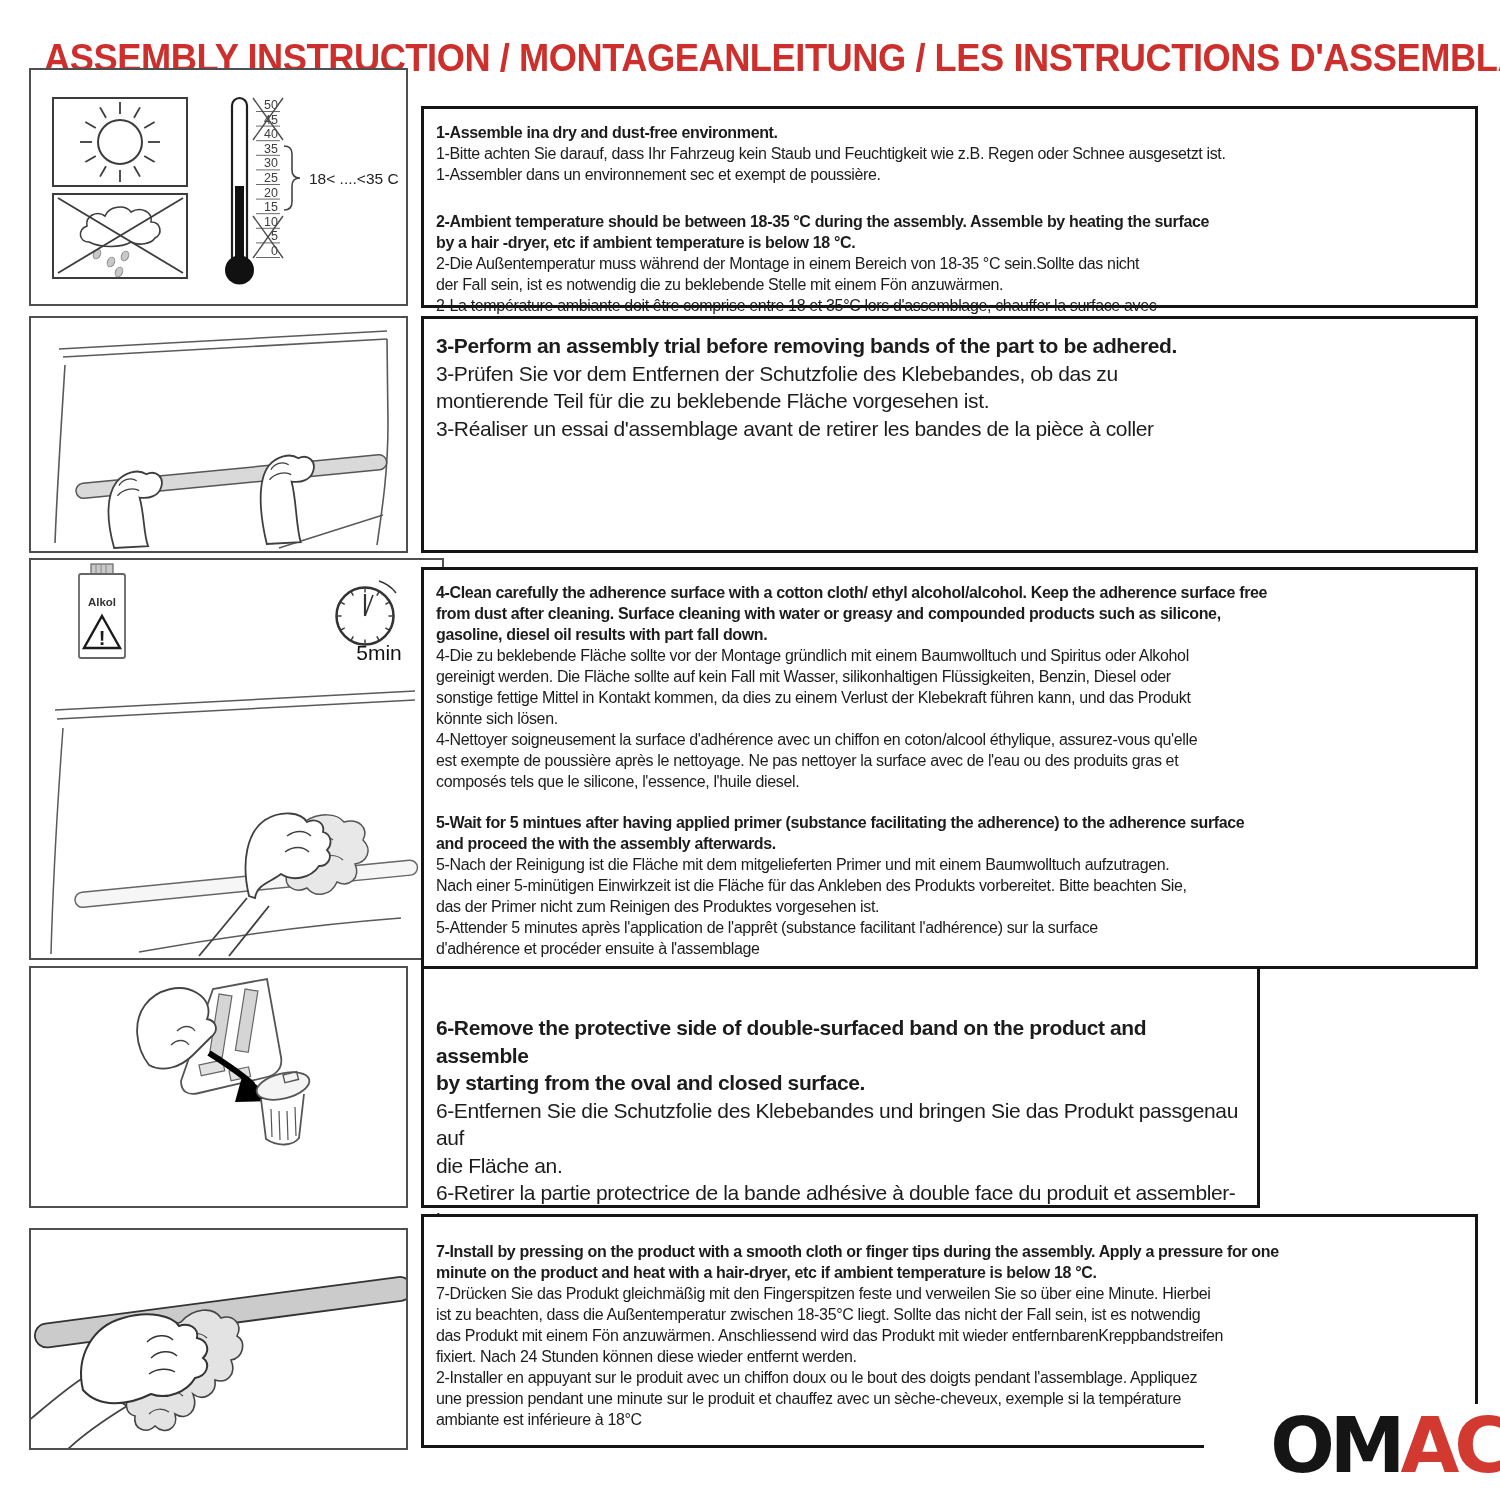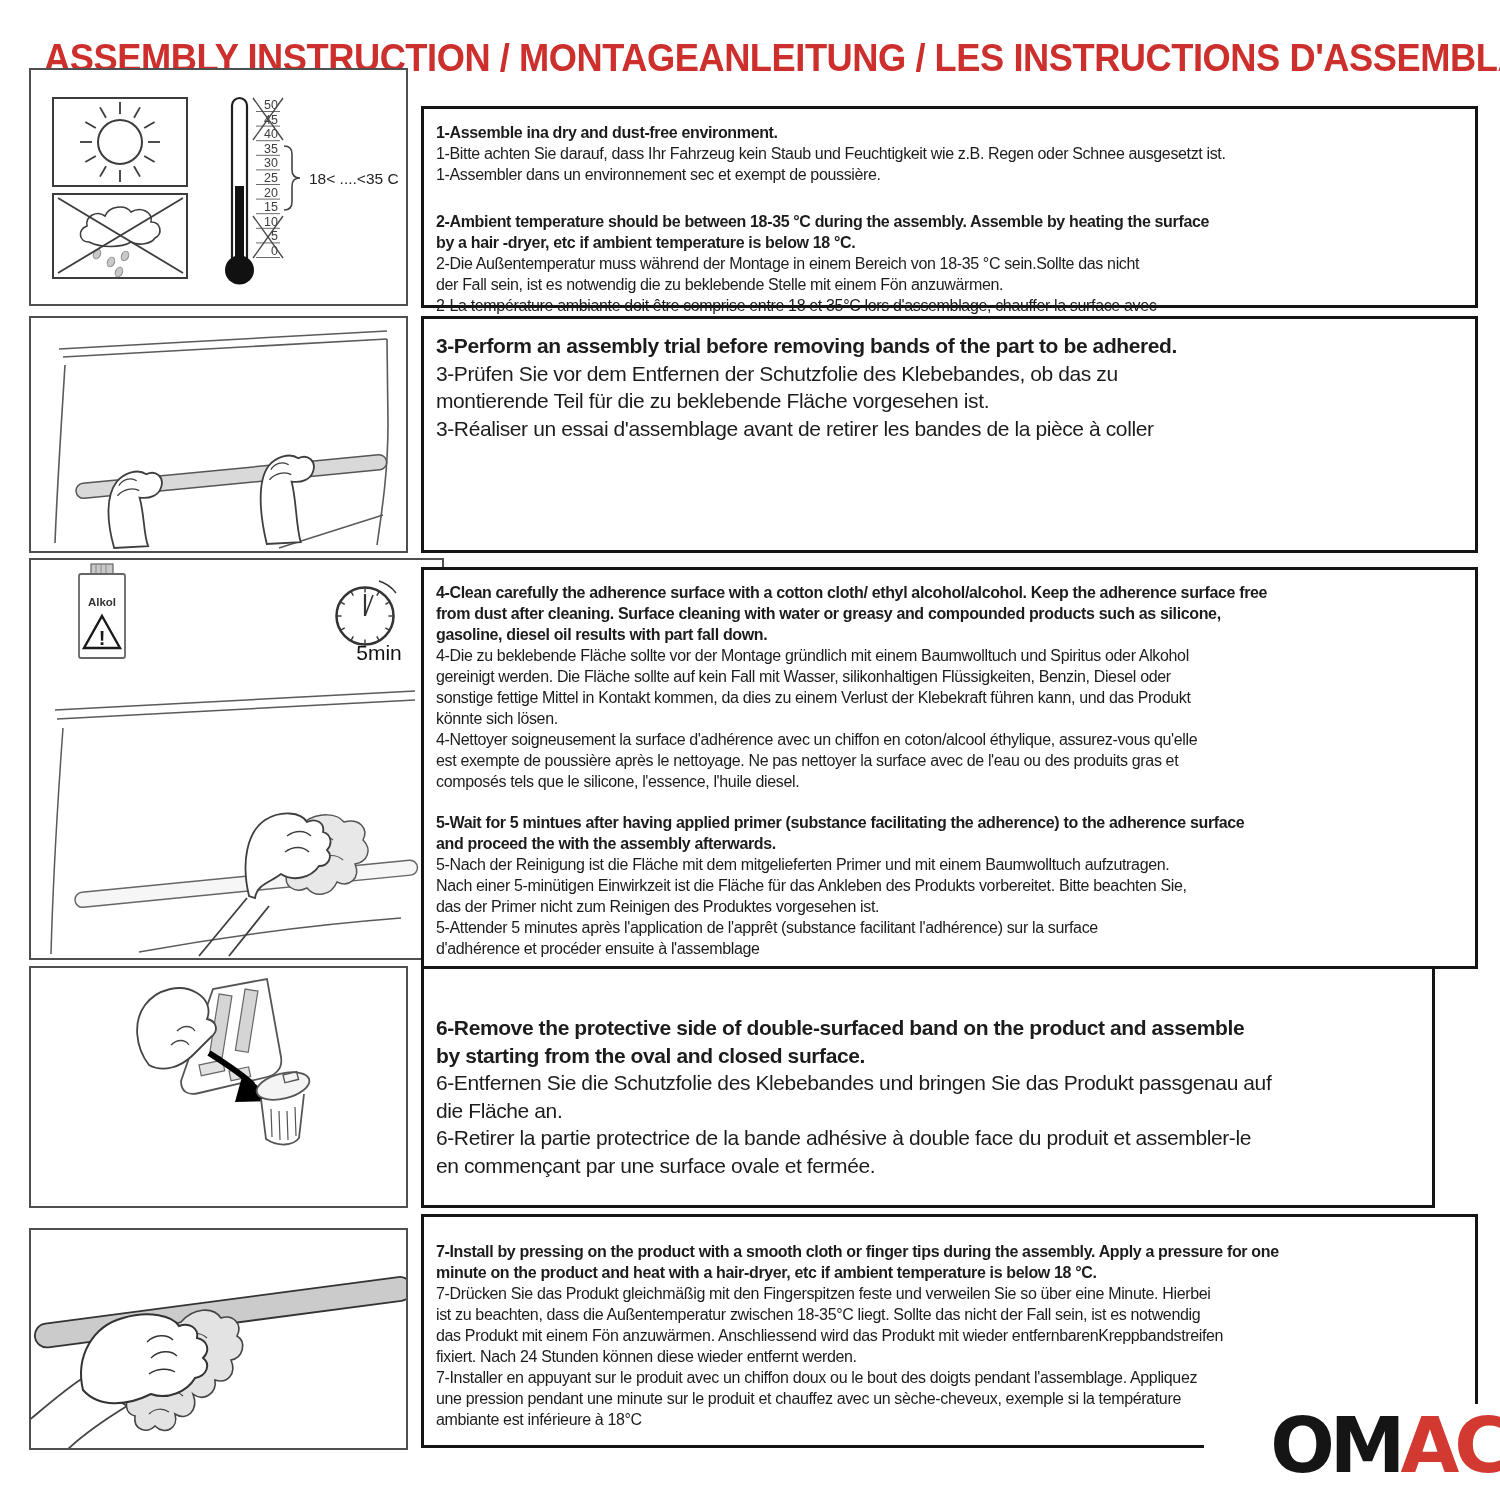--- a/index.html
+++ b/index.html
@@ -253,21 +253,21 @@
         <rect x="252" y="106" width="14" height="8" fill="none" stroke-width="1.4" transform="rotate(-14 252 106)"></rect>
         <g stroke-width="1.2" fill="none">
           <line x1="240" y1="140" x2="241" y2="168"></line>
             <line x1="248" y1="142" x2="249" y2="171"></line>
           <line x1="256" y1="142" x2="257" y2="171"></line>
             <line x1="264" y1="138" x2="265" y2="167"></line>
         </g>
       </g>
     </svg>
   </div>
-  <div class="tb big" id="tb4" style="left:421px;top:966px;width:1014px;height:242px;">
+  <div class="tb big" id="tb4" style="left:421px;top:966px;width:839px;height:242px;">
     <p class="b">6-Remove the protective side of double-surfaced band on the product and assemble
 by starting from the oval and closed surface.</p>
     <p>6-Entfernen Sie die Schutzfolie des Klebebandes und bringen Sie das Produkt passgenau auf
 die Fläche an.</p>
     <p>6-Retirer la partie protectrice de la bande adhésive à double face du produit et assembler-le
 en commençant par une surface ovale et fermée.</p>
   </div>
 
   <div class="illus" id="il5" style="left:29px;top:1228px;width:379px;height:222px;">
     <svg viewBox="0 0 375 218">
@@ -288,21 +288,21 @@
       </g>
     </svg>
   </div>
   <div class="tb small" id="tb5" style="left:421px;top:1214px;width:1057px;height:234px;">
     <p class="b">7-Install by pressing on the product with a smooth cloth or finger tips during the assembly. Apply a pressure for one
 minute on the product and heat with a hair-dryer, etc if ambient temperature is below 18 °C.</p>
     <p>7-Drücken Sie das Produkt gleichmäßig mit den Fingerspitzen feste und verweilen Sie so über eine Minute. Hierbei
 ist zu beachten, dass die Außentemperatur zwischen 18-35°C liegt. Sollte das nicht der Fall sein, ist es notwendig
 das Produkt mit einem Fön anzuwärmen. Anschliessend wird das Produkt mit wieder entfernbarenKreppbandstreifen
 fixiert. Nach 24 Stunden können diese wieder entfernt werden.</p>
-    <p>7-Installer en appuyant sur le produit avec un chiffon doux ou le bout des doigts pendant l'assemblage. Appliquez
+    <p>2-Installer en appuyant sur le produit avec un chiffon doux ou le bout des doigts pendant l'assemblage. Appliquez
 une pression pendant une minute sur le produit et chauffez avec un sèche-cheveux, exemple si la température
 ambiante est inférieure à 18°C</p>
   </div>
 
   <div class="logo">
     <span class="lb">OM</span><span class="lr">AC</span>
   </div>
 
 </div>
 

